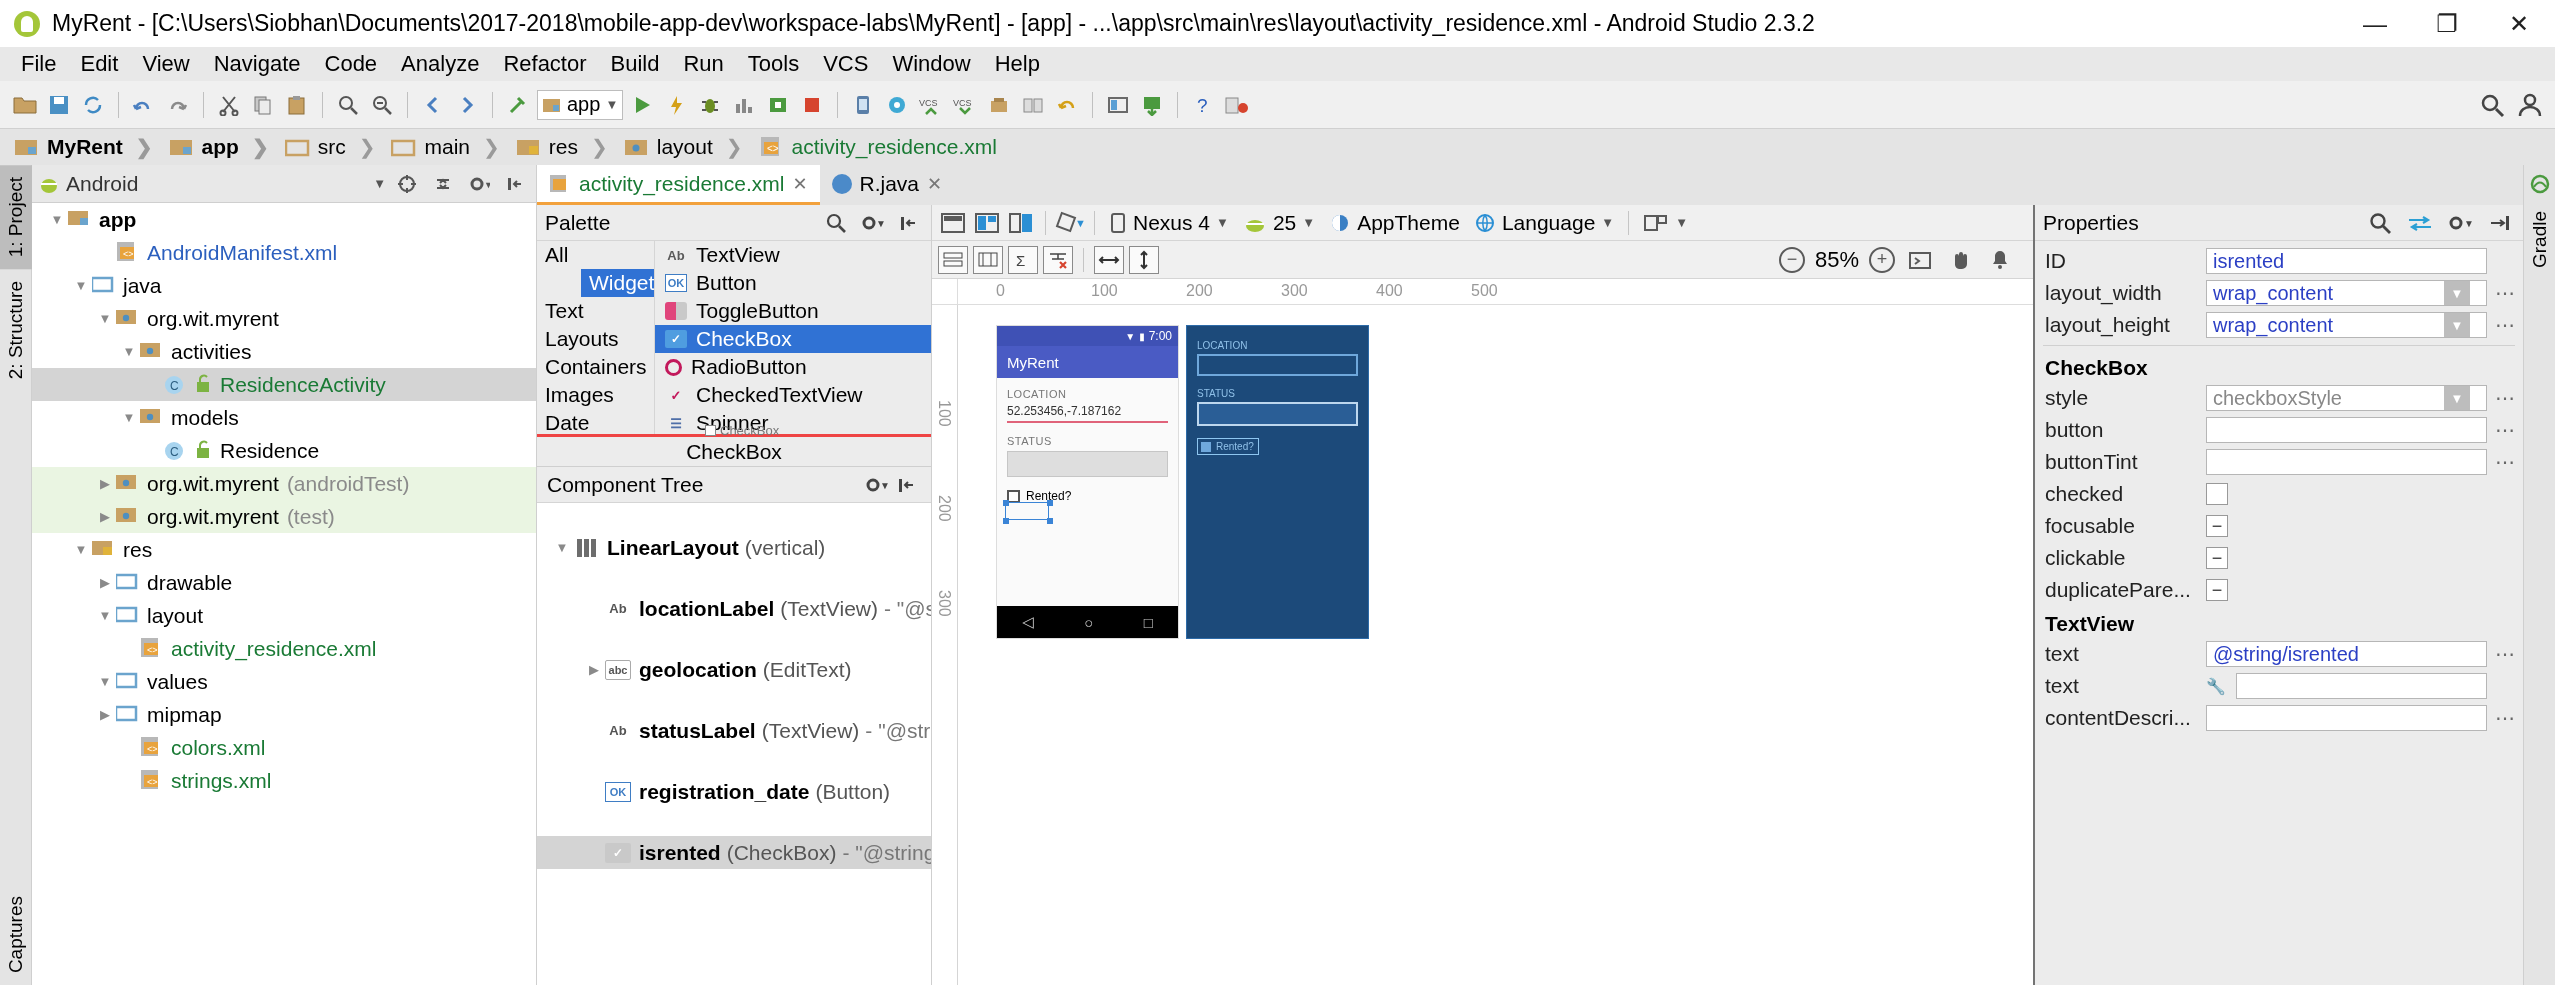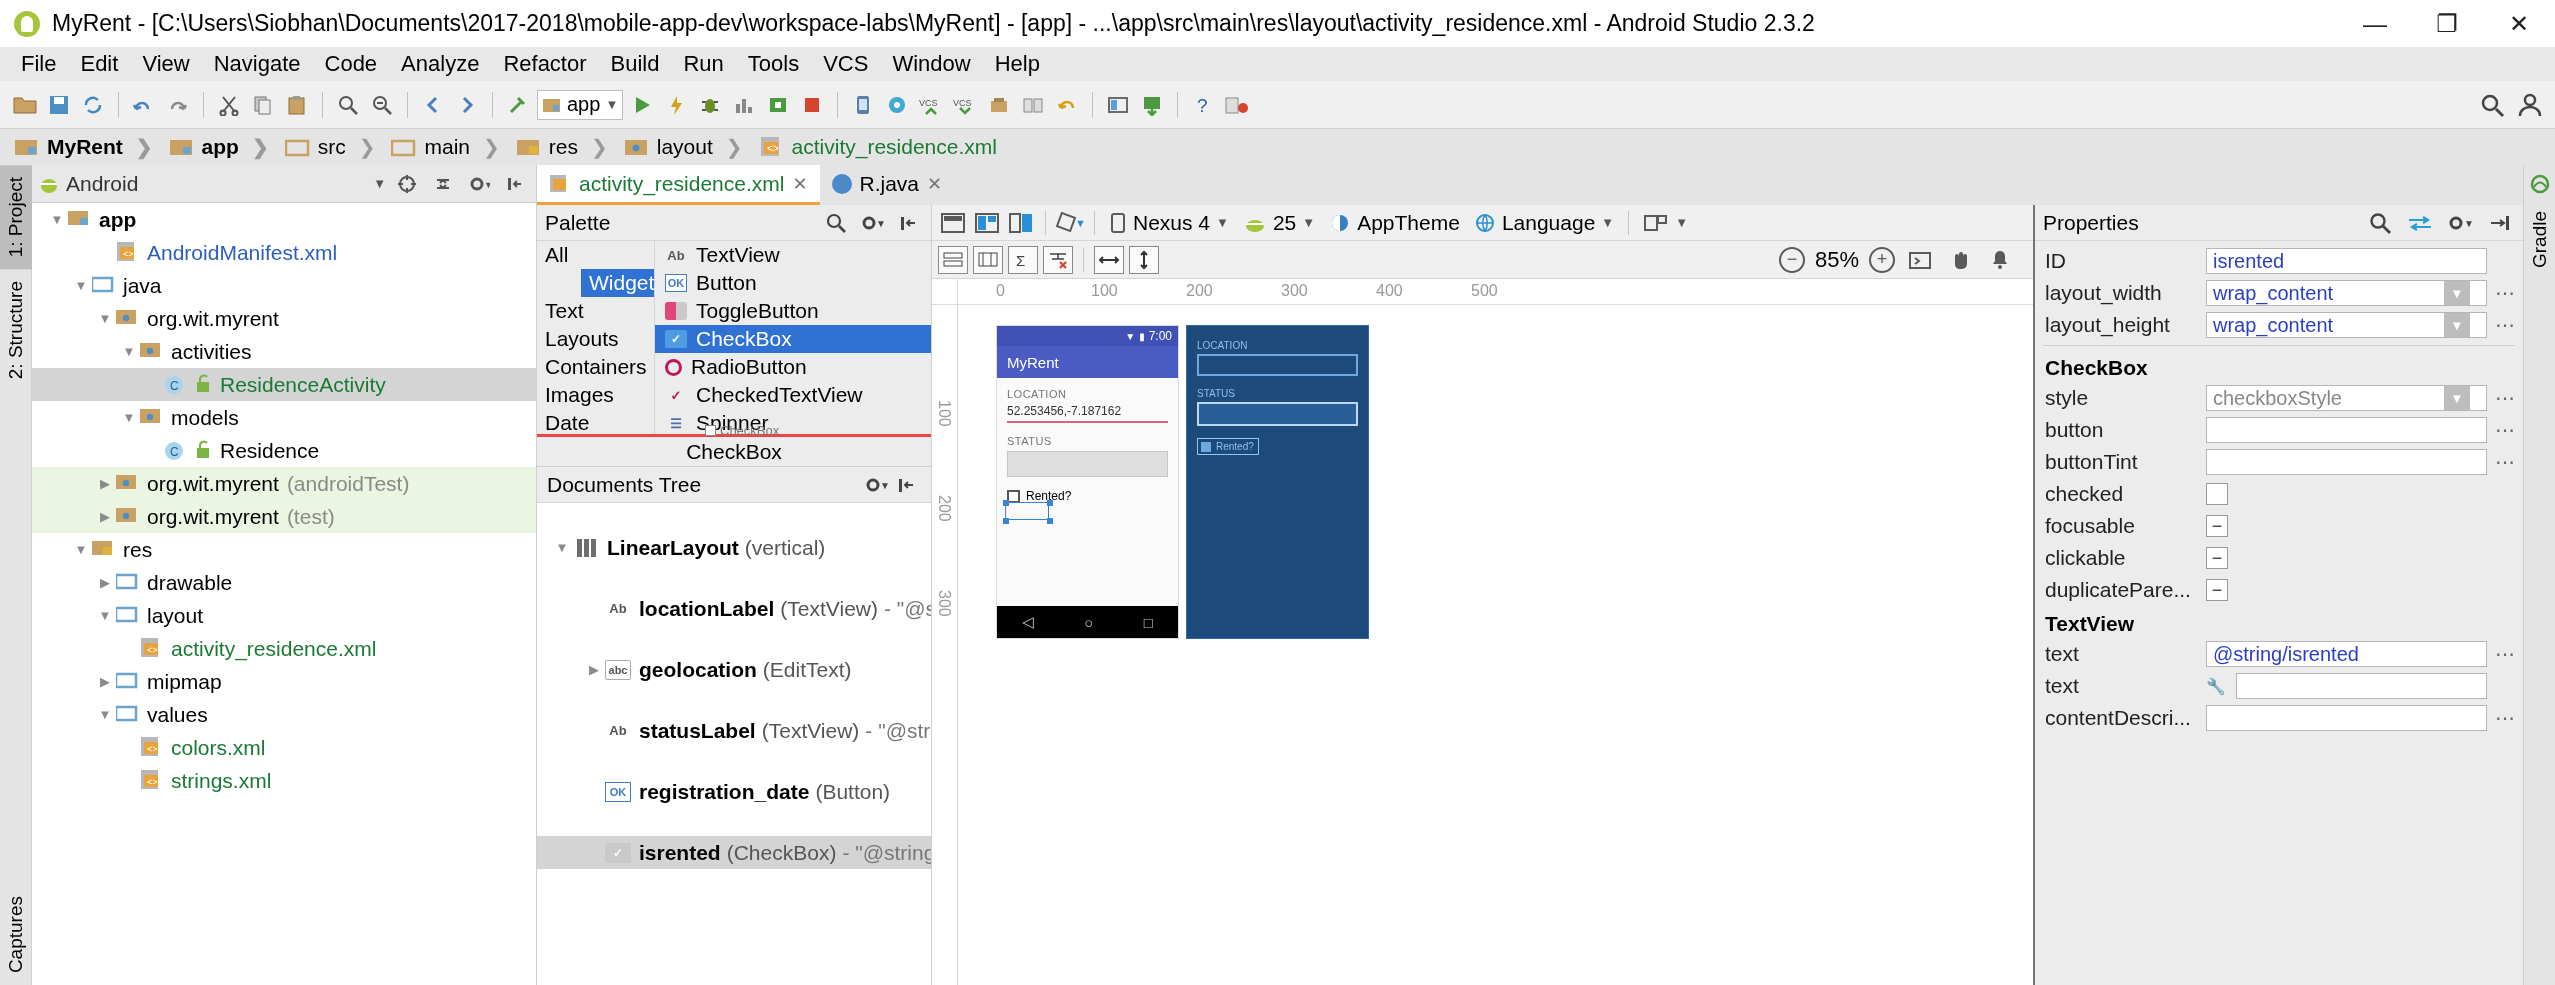--- a/index.html
+++ b/index.html
@@ -674,37 +674,37 @@
             <svg width="24" height="22">
               <rect x="1" y="0" width="17" height="19" fill="#b8b8b8"></rect>
               <rect x="4" y="5" width="14" height="12" fill="#e8a33d"></rect>
               <text x="7" y="15" font-size="9" fill="#fff" font-family="sans-serif">&lt;&gt;</text>
             </svg>
           </span>
           <span class="tlabel green">activity_residence.xml</span>
         </div>
         <div class="trow">
           <span style="width: 62px; flex: 0 0 auto;"></span>
-          <span class="tw tri-r"></span>
+          <span class="tw tri"></span>
           <span class="ico">
             <svg width="24" height="20">
               <rect x="0" y="3" width="20" height="13" fill="none" stroke="#6ba4cd" stroke-width="2.5"></rect>
             </svg>
           </span>
-          <span class="tlabel">mipmap</span>
+          <span class="tlabel">values</span>
         </div>
         <div class="trow">
           <span style="width: 62px; flex: 0 0 auto;"></span>
-          <span class="tw tri"></span>
+          <span class="tw tri-r"></span>
           <span class="ico">
             <svg width="24" height="20">
               <rect x="0" y="3" width="20" height="13" fill="none" stroke="#6ba4cd" stroke-width="2.5"></rect>
             </svg>
           </span>
-          <span class="tlabel">values</span>
+          <span class="tlabel">mipmap</span>
         </div>
         <div class="trow">
           <span style="width: 86px; flex: 0 0 auto;"></span>
           <span class="tw"></span>
           <span class="ico">
             <svg width="24" height="22">
               <rect x="1" y="0" width="17" height="19" fill="#b8b8b8"></rect>
               <rect x="4" y="5" width="14" height="12" fill="#e8a33d"></rect>
               <text x="7" y="15" font-size="9" fill="#fff" font-family="sans-serif">&lt;&gt;</text>
             </svg>
@@ -824,21 +824,21 @@
             </div>
         </div>
         <div class="pal-preview">
           <div class="pal-ghost">
             <span style="width:11px;height:11px;border:1px solid #888;background:#fff;display:inline-block;"></span>
             <span>CheckBox</span>
           </div>
           <span>CheckBox</span>
         </div>
         <div class="ct-head">
-          <span style="flex:1">Documents Tree</span>
+          <span style="flex:1">Component Tree</span>
           <div class="tb">
               <svg width="24" height="22">
                 <circle cx="9" cy="11" r="5" fill="none" stroke="#444" stroke-width="3"></circle>
                 <text x="16" y="15" font-size="10" fill="#444">▼</text>
               </svg>
             </div>
           <div class="tb">
               <svg width="22" height="22">
                 <rect x="4" y="5" width="3" height="13" fill="#444"></rect>
                 <path d="M18 11h-8M13 8l-3 3 3 3" stroke="#444" stroke-width="2" fill="none"></path>

